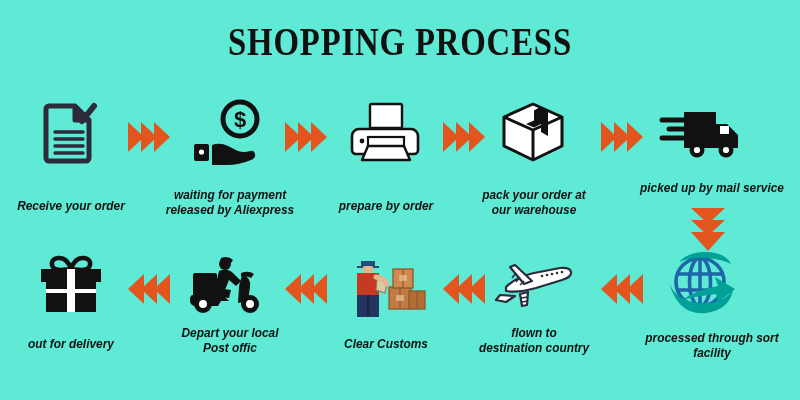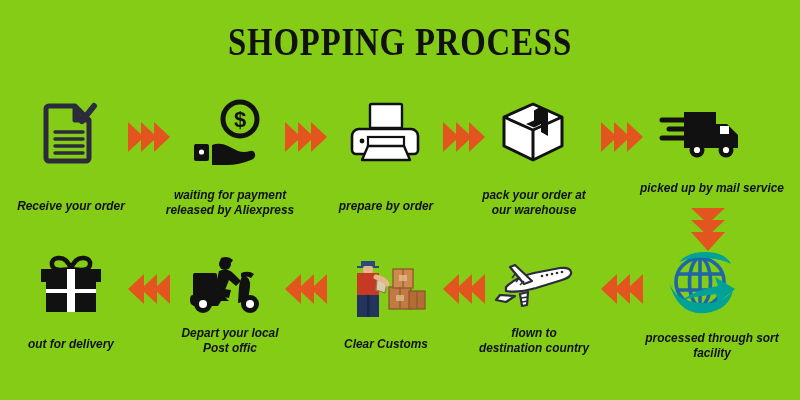--- a/index.html
+++ b/index.html
@@ -7,21 +7,21 @@
     padding: 0;
     background: #ffffff;
   }
   body {
     font-family: "Liberation Sans", sans-serif;
   }
   #canvas {
     position: relative;
     width: 800px;
     height: 400px;
-    background: #84cc16;
+    background: #5eead4;
     overflow: hidden;
   }
 
   
   .title {
     position: absolute;
     left: 0;
     top: 18px;
     width: 800px;
     text-align: center;

